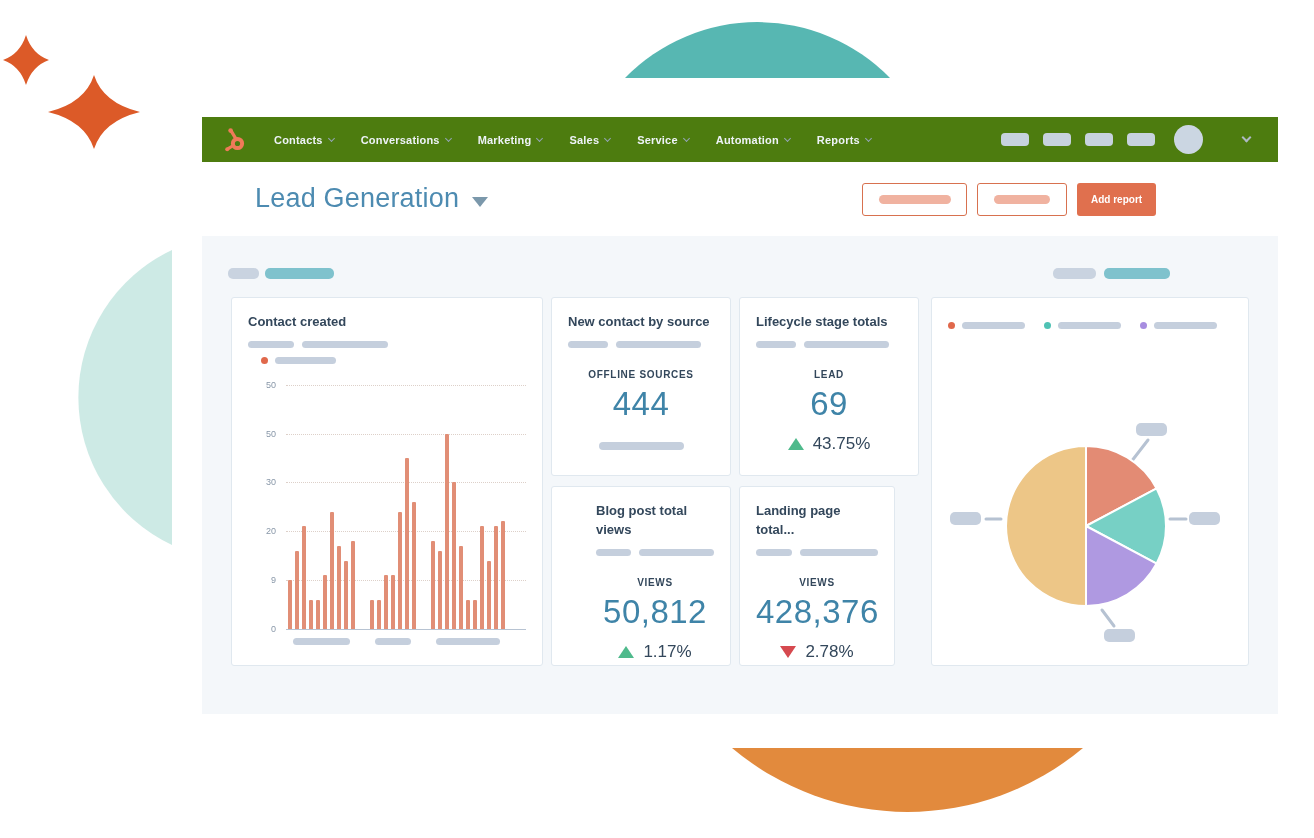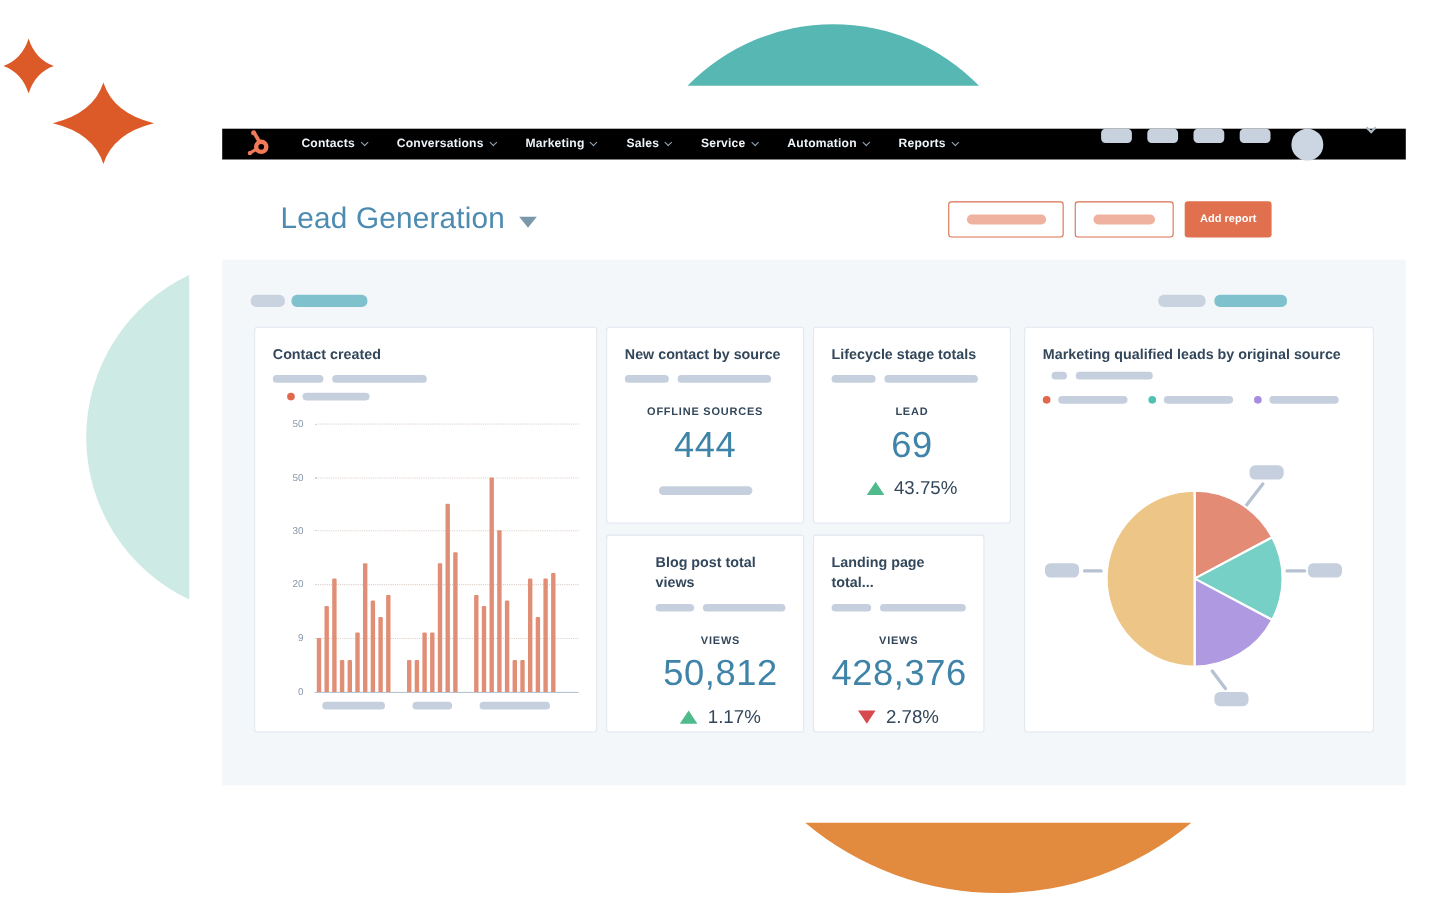--- a/index.html
+++ b/index.html
@@ -9,22 +9,22 @@
     background: #ffffff;
     font-family: "Liberation Sans", sans-serif;
     color: #33475b;
     overflow: hidden;
   }
   
   .deco { position:absolute; left:0; top:0; width:1314px; height:838px; z-index:0; }
 
   
   .nav {
-    position:absolute; left:202px; top:117px; width:1076px; height:28px;
-    background:#000000; display:flex; padding:0 20px; z-index:2;
+    position:absolute; left:202px; top:117px; width:1076px; height:45px;
+    background:#4d7c0f; display:flex; align-items:center; padding:0 20px; z-index:2;
   }
   .nav-logo { width:26px; height:26px; margin-right:26px; flex:0 0 auto; }
   .nav-menu { display:flex; align-items:center; }
   .nav-item {
     display:flex; align-items:center; margin-right:27px; cursor:pointer;
     color:#eef3f8; font-size:11px; font-weight:bold; letter-spacing:.2px; white-space:nowrap;
   }
   .nav-chevron {
     width:5px; height:5px; margin-left:6px; margin-top:-3px;
     border-right:1.5px solid #93a5b5; border-bottom:1.5px solid #93a5b5;
@@ -309,26 +309,20 @@
     </div>
     <div class="metric-label">VIEWS</div>
     <div class="metric-value">428,376</div>
     <div class="delta-row">
       <span class="tri-down"></span>
       <span>2.78%</span>
     </div>
   </div>
 
   <div class="card" style="left:729px; top:61px; width:318px; height:369px;">
-    <div class="card-title" style="width:260px; display:inline">
-      <span>Marketing qualified leads by original source</span><span class="pie-title-pills">
-          <span class="ph-pill" style="width:14px"></span>
-          <span class="ph-pill" style="width:70px"></span>
-        </span>
-    </div>
     <div class="legend-row" style="margin-left:0">
         <span class="legend-item">
           <span class="legend-dot" style="background: rgb(224, 104, 75);"></span>
           <span class="ph-pill" style="width: 63px;"></span>
         </span>
         <span class="legend-item">
           <span class="legend-dot" style="background: rgb(79, 194, 180);"></span>
           <span class="ph-pill" style="width: 63px;"></span>
         </span>
         <span class="legend-item">

